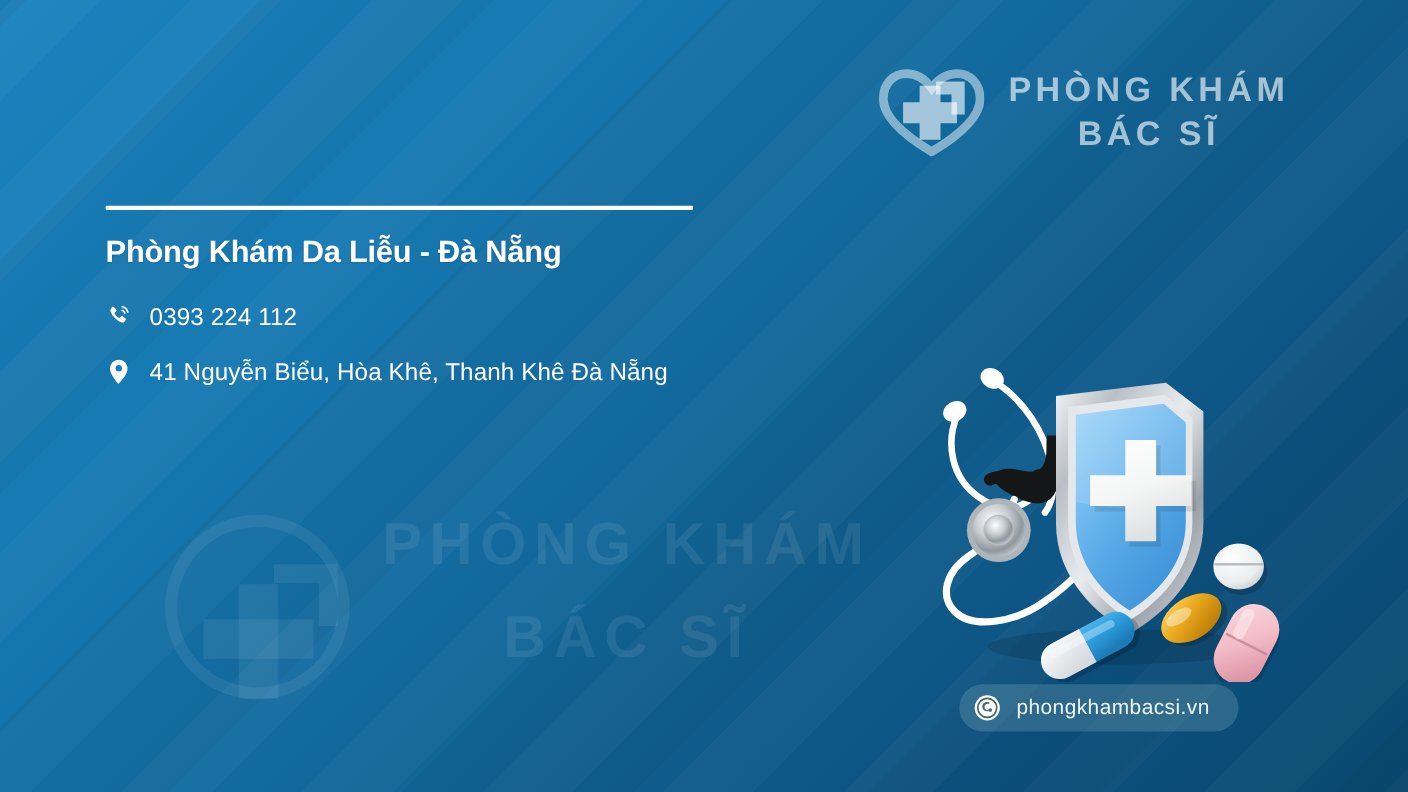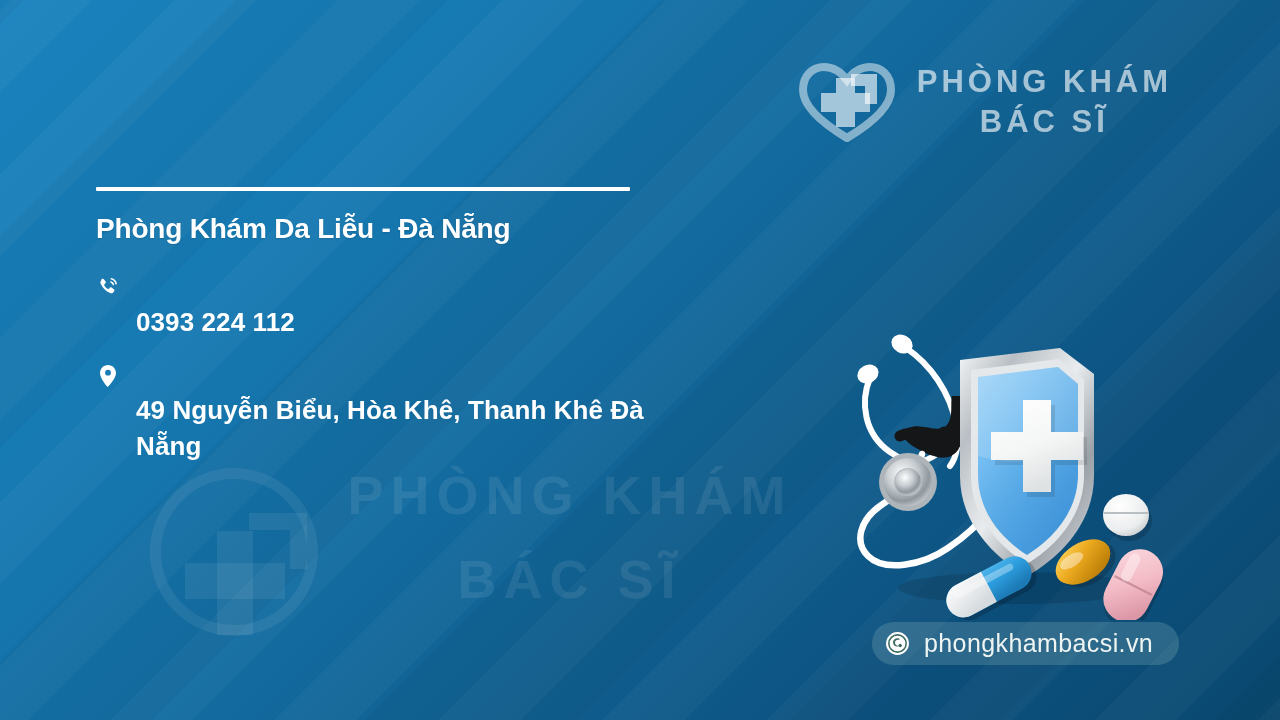--- a/index.html
+++ b/index.html
@@ -119,43 +119,42 @@
     margin-bottom:28px;
     text-shadow:0 1px 2px rgba(0,0,0,0.12);
   }
   .info-row{
     display:flex; align-items:flex-start; gap:16px;
     margin-bottom:20px;
   }
   .info-ico{ width:24px; flex:0 0 24px; display:flex; justify-content:center; padding-top:3px; }
   .info-txt{
     color:#ffffff;
-    font-size:26px;
-    font-weight:bold;
+    font-size:22px;
+    font-weight:normal;
     line-height:1.38;
     letter-spacing:0.1px;
-    margin-top:32px;
   }
 
   
   .art{ position:absolute; left:838px; top:330px; width:330px; height:290px; }
 
   
   .site-badge{
     position:absolute; left:872px; top:622px;
     height:43px;
     display:flex; align-items:center; gap:14px;
     padding:0 26px 0 13px;
     border-radius:22px;
     background:rgba(210,235,225,0.17);
   }
   .site-badge .globe{ width:25px; height:25px; flex:0 0 25px; }
   .site-url{
     color:#eef4f2;
-    font-size:25px;
+    font-size:19px;
     letter-spacing:0.4px;
   }
 </style>
 </head>
 <body>
 
 <div class="banner">
 
   <div class="stripes"></div>
   <div class="stripes2"></div>
@@ -204,21 +203,21 @@
       <div class="info-txt">0393 224 112</div>
     </div>
 
     <div class="info-row">
       <div class="info-ico">
         <svg width="20" height="24" viewBox="0 0 20 24">
           <path d="M10 1C5.6 1 2 4.6 2 9c0 5.7 7 13.4 7.3 13.7.2.2.5.2.7 0C10.3 22.4 18 14.7 18 9c0-4.4-3.6-8-8-8z" fill="#ffffff"></path>
           <circle cx="10" cy="8.7" r="2.9" fill="#1a7cb5"></circle>
         </svg>
       </div>
-      <div class="info-txt">49 Nguyễn Biểu,  Hòa Khê,  Thanh Khê Đà Nẵng</div>
+      <div class="info-txt">41 Nguyễn Biểu,  Hòa Khê,  Thanh Khê Đà Nẵng</div>
     </div>
   </div>
 
   <div class="art">
     <svg width="330" height="290" viewBox="0 0 330 290">
       <defs>
         <linearGradient id="shieldFace" x1="0" y1="0" x2="0.7" y2="1">
           <stop offset="0%" stop-color="#9bd2f7"></stop>
           <stop offset="35%" stop-color="#74bdf1"></stop>
           <stop offset="62%" stop-color="#57a9e6"></stop>

